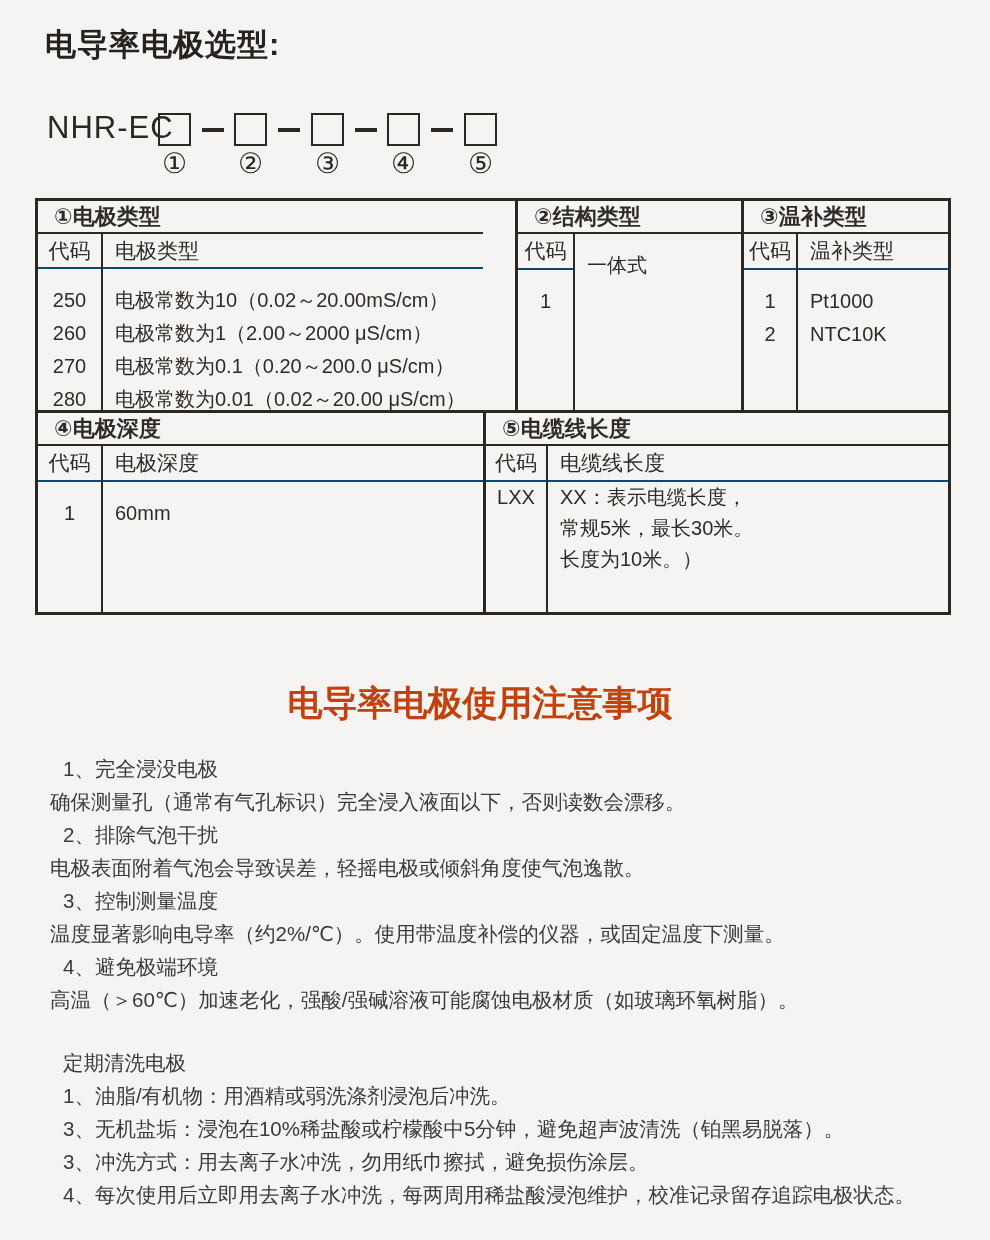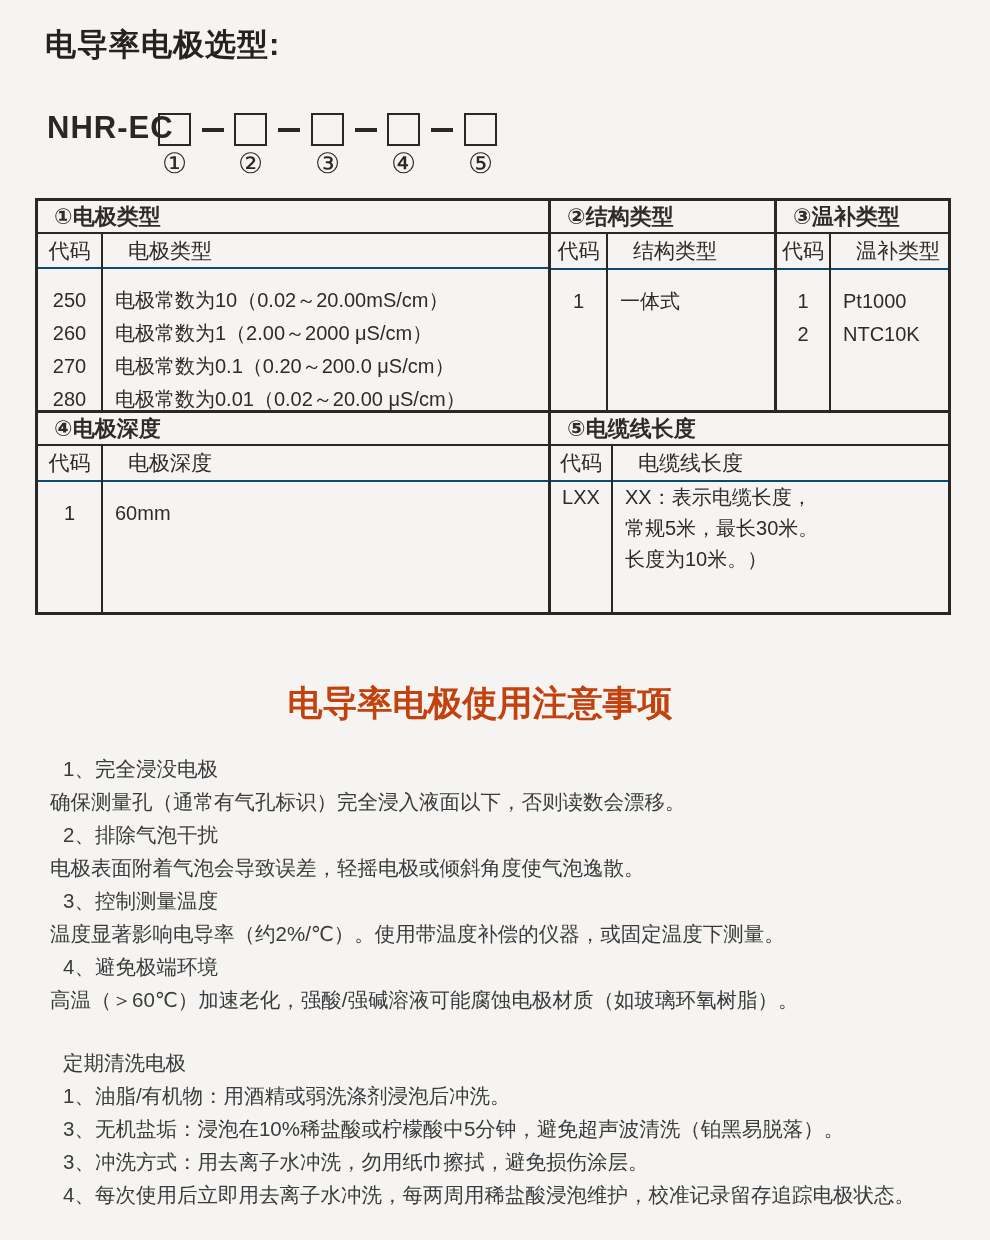--- a/index.html
+++ b/index.html
@@ -15,21 +15,21 @@
 
   
   .doc-title{
     position:absolute;left:45px;top:24px;margin:0;
     font-size:31px;font-weight:bold;letter-spacing:1px;color:#262220;
   }
 
   
   .model-prefix{
     position:absolute;left:47px;top:110px;
-    font-size:31px;font-weight:700;letter-spacing:1px;color:#2b2824;
+    font-size:31px;font-weight:400;letter-spacing:1px;color:#2b2824;
   }
   .mbox{
     position:absolute;top:113px;width:33px;height:33px;
     border:2.5px solid #2b2824;box-sizing:border-box;background:transparent;
   }
   .mdash{
     position:absolute;top:128px;width:22px;height:4px;background:#2b2824;
   }
   .mnum{
     position:absolute;top:149px;width:33px;text-align:center;
@@ -39,42 +39,42 @@
   
   .sel-table{
     position:absolute;left:35px;top:198px;width:916px;height:417px;
     border:3px solid #2b2824;box-sizing:border-box;
     display:flex;flex-direction:column;
   }
   .half-top{height:212px;display:flex;border-bottom:3px solid #2b2824;box-sizing:border-box;}
   .half-bottom{flex:1;display:flex;}
   .sec{box-sizing:border-box;display:flex;flex-direction:column;min-width:0;}
   .sec + .sec{border-left:3px solid #2b2824;}
-  .sec-w1{width:510px;}
-  .sec-w2{width:226px;}
+  .sec-w1{width:445px;}
+  .sec-w2{width:226px;margin-left:32px;}
   .sec-grow{flex:1;}
   .sec-h{
     height:33px;line-height:31px;border-bottom:2px solid #2b2824;
     font-weight:bold;font-size:22px;padding-left:16px;box-sizing:border-box;
     white-space:nowrap;overflow:hidden;
   }
   .cols{flex:1;display:flex;min-height:0;}
   .codecol{
     width:65px;border-right:2px solid #2b2824;box-sizing:border-box;
     display:flex;flex-direction:column;text-align:center;flex-shrink:0;
   }
   .codecol.w57{width:57px;}
   .codecol.w54{width:54px;}
   .codecol.w62{width:62px;}
   .desccol{flex:1;display:flex;flex-direction:column;min-width:0;}
   .colh{
     height:36px;line-height:33px;border-bottom:2px solid #0c4a6e;
     box-sizing:border-box;font-size:21px;white-space:nowrap;
   }
-  .desccol .colh{padding-left:25px;text-align:left;}
+  .desccol .colh{padding-left:12px;text-align:left;}
   .cells{padding-top:15px;font-size:20px;line-height:33px;white-space:nowrap;}
   .desccol .cells{padding-left:12px;text-align:left;}
   .cells.tight{padding-top:0;line-height:31px;}
 
   
   .notes-title{
     position:absolute;left:0;top:680px;width:960px;margin:0;
     text-align:center;font-size:35px;font-weight:bold;color:#c2410c;
   }
   .notes-block{
@@ -141,21 +141,20 @@
       <div class="sec sec-w2">
         <div class="sec-h">②结构类型</div>
         <div class="cols">
           <div class="codecol w57">
             <div class="colh">代码</div>
             <div class="cells">
               <div>1</div>
             </div>
           </div>
           <div class="desccol">
-            <div class="colh">结构类型</div>
             <div class="cells">
               <div>一体式</div>
             </div>
           </div>
         </div>
       </div>
 
       <div class="sec sec-grow">
         <div class="sec-h">③温补类型</div>
         <div class="cols">

